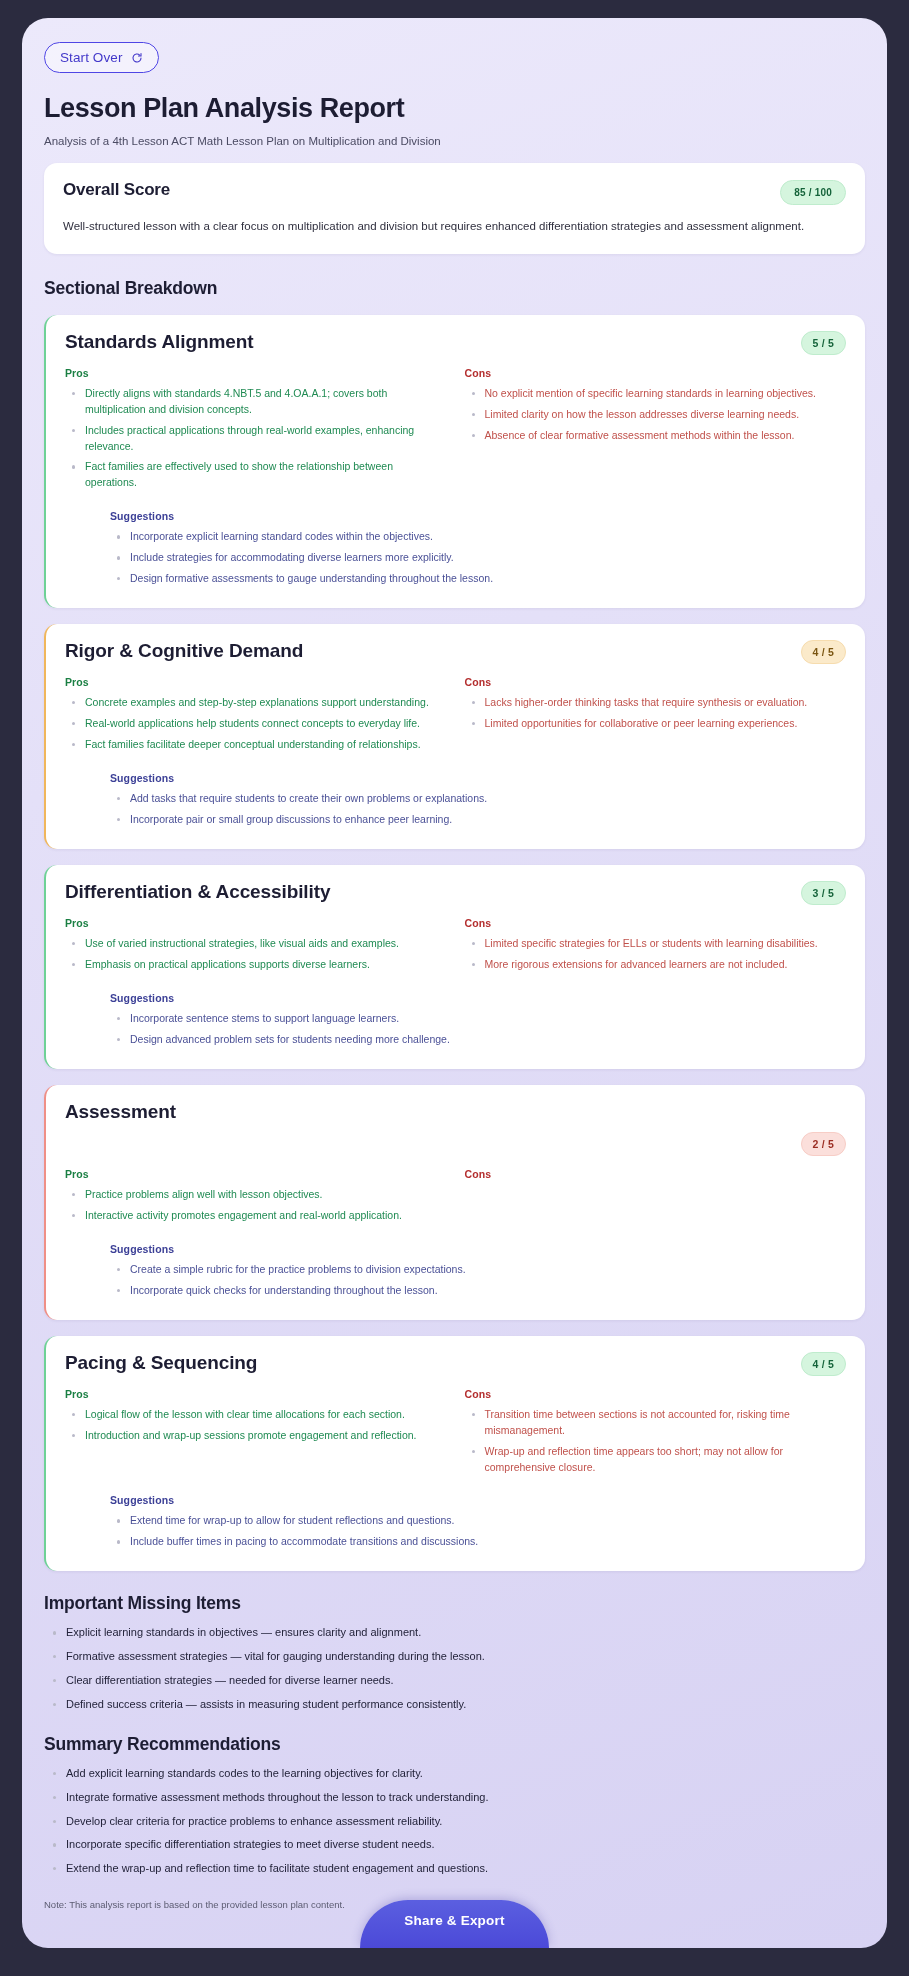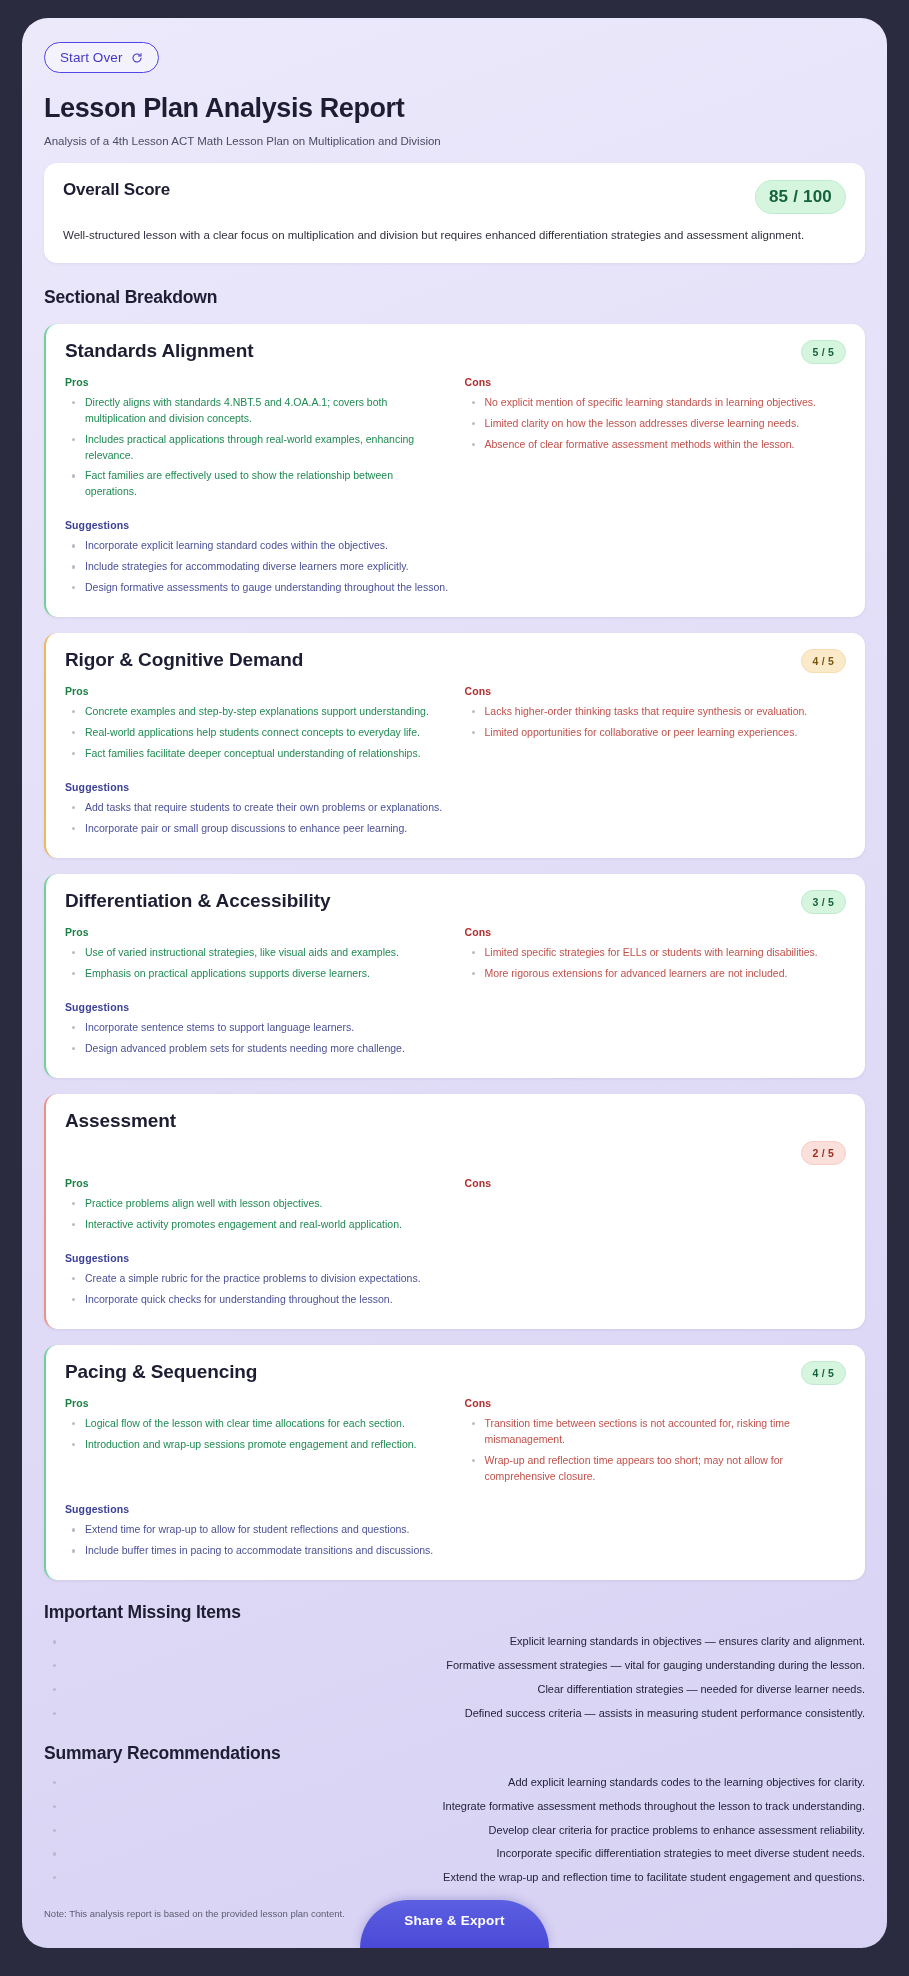--- a/index.html
+++ b/index.html
@@ -85,21 +85,21 @@
   .overall-desc {
     margin-top: 13px;
     font-size: 11.5px;
     color: #30303f;
     line-height: 1.45;
   }
 
   .badge {
     flex: none;
     border-radius: 999px;
-    font-size: 17px;
+    font-size: 10px;
     font-weight: 700;
     padding: 6px 13px;
     white-space: nowrap;
     letter-spacing: .2px;
   }
   .badge.green { background:#d5f5de; color:#15633a; border:1px solid #bfeccd; }
   .badge.amber { background:#fbeaca; color:#7a5510; border:1px solid #f6dcae; }
   .badge.red   { background:#fbdfdb; color:#9b2d22; border:1px solid #f7cdc6;margin-top:31px; }
 
   .section-heading {
@@ -161,32 +161,32 @@
     width: 3.2px;
     height: 3.2px;
     border-radius: 50%;
     background: #b9b9c9;
   }
   ul.pros-list li { color: #1f8a52; }
   ul.cons-list li { color: #c0514b; }
   ul.sugg-list li { color: #4a5096; }
   ul.plain-list li { color: #23233a; font-size: 11px; }
 
-  .sugg-block { margin-top: 14px; }
+  .sugg-block { margin-top: 14px; margin-left: 45px; }
 
   
   .plain-section { margin-top: 22px; }
   .plain-section h2 {
     font-size: 17.5px;
     font-weight: 700;
     color: #1d1d33;
     letter-spacing: -0.2px;
     margin-bottom: 10px;
   }
-  .plain-section ul.bul li { margin-bottom: 7px; padding-left: 22px; text-align: right; }
+  .plain-section ul.bul li { margin-bottom: 7px; padding-left: 22px; }
   .plain-section ul.bul li::before { left: 9px; top: 7px; }
 
   .note {
     margin-top: 22px;
     font-size: 9.5px;
     color: #5c5c72;
     padding-bottom: 10px;
   }
 
   

